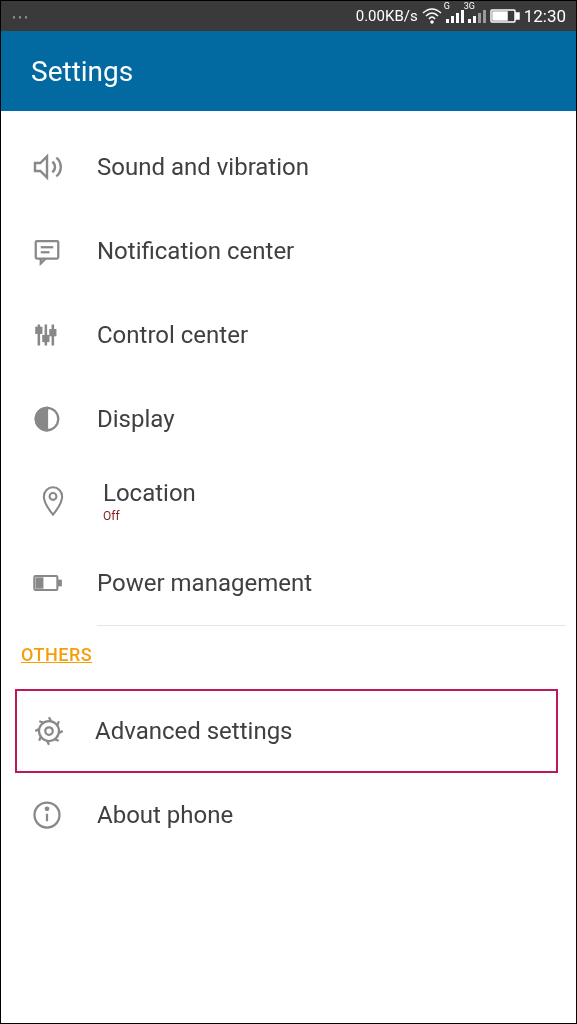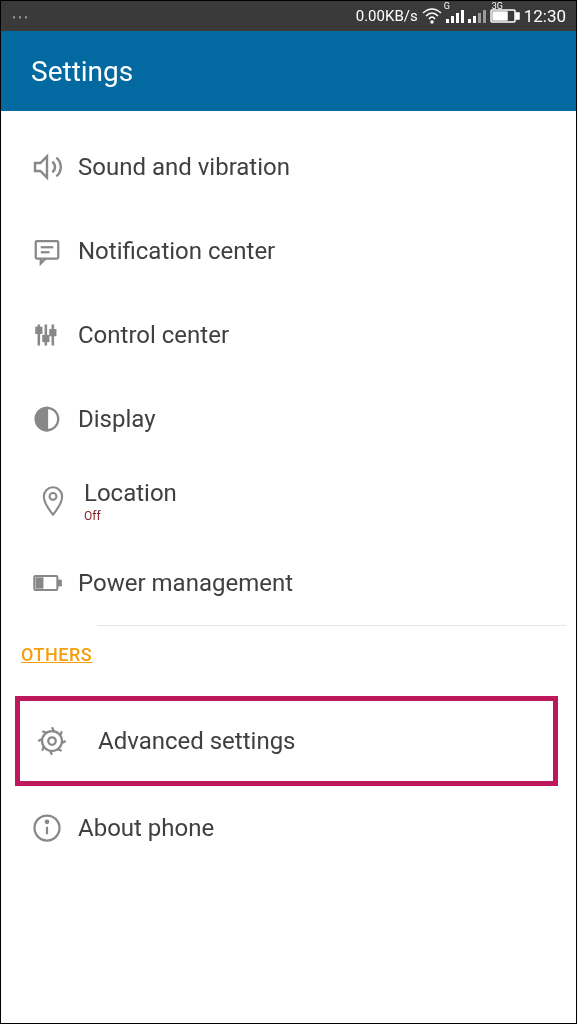--- a/index.html
+++ b/index.html
@@ -57,21 +57,21 @@
     }
     .content {
       flex: 1;
       background: #fff;
       overflow: hidden;
     }
     .settings-item {
       display: flex;
       align-items: center;
       padding: 24px 28px;
-      gap: 13px;
+      gap: 32px;
     }
     .settings-item.with-sub {
       padding: 18px 28px;
       margin-left: 6px;
     }
     .item-icon {
       width: 36px;
       height: 36px;
       display: flex;
       align-items: center;
@@ -100,22 +100,22 @@
     }
     .section-header {
       padding: 18px 20px 14px;
       color: #f59e0b;
       font-size: 18px;
       font-weight: 500;
       letter-spacing: 0.5px;
       text-decoration: underline;
     }
     .highlighted {
-      border: 5px solid #be185d;
-      margin: 17px 18px 0 14px;
+      border: 2px solid #be185d;
+      margin: 10px 18px 0 14px;
     }
   </style>
 </head>
 <body>
 
 <div class="status-bar">
   <span class="status-dots">⋯</span>
   <div class="status-right">
     <span class="status-speed">0.00KB/s</span>
     <span class="status-icon">
@@ -129,21 +129,21 @@
     <span class="status-icon" style="position:relative;">
       <span style="position:absolute;top:-8px;left:-2px;font-size:9px;">G</span>
       <svg width="18" height="14" viewBox="0 0 18 14" fill="#fff">
         <rect x="0" y="10" width="3" height="4"></rect>
         <rect x="5" y="7" width="3" height="7"></rect>
         <rect x="10" y="4" width="3" height="10"></rect>
         <rect x="15" y="1" width="3" height="13"></rect>
       </svg>
     </span>
     <span class="status-icon" style="position:relative;">
-      <span style="position:absolute;top:-8px;left:-4px;font-size:9px;margin-left:28px;">3G</span>
+      <span style="position:absolute;top:-8px;left:-4px;font-size:9px;">3G</span>
       <svg width="18" height="14" viewBox="0 0 18 14" fill="#fff">
         <rect x="0" y="10" width="3" height="4"></rect>
         <rect x="5" y="7" width="3" height="7"></rect>
         <rect x="10" y="4" width="3" height="10" fill="#999"></rect>
         <rect x="15" y="1" width="3" height="13" fill="#999"></rect>
       </svg>
     </span>
     <span class="status-icon">
       <svg width="30" height="14" viewBox="0 0 30 14" fill="none" stroke="#fff" stroke-width="1.5">
         <rect x="1" y="1" width="24" height="12" rx="1"></rect>

